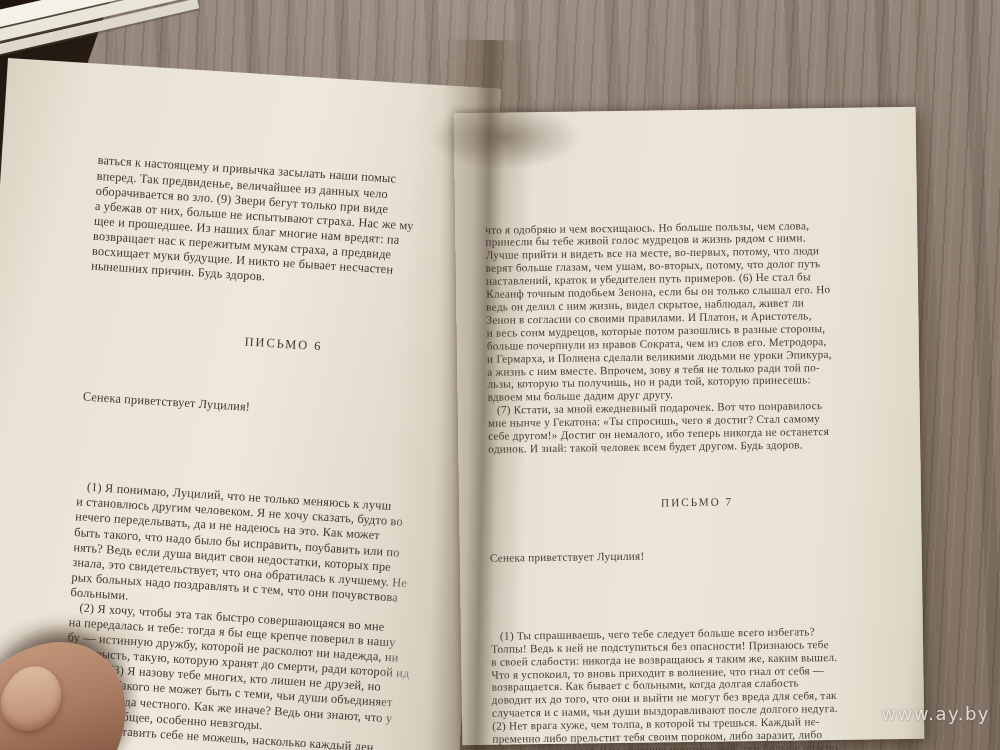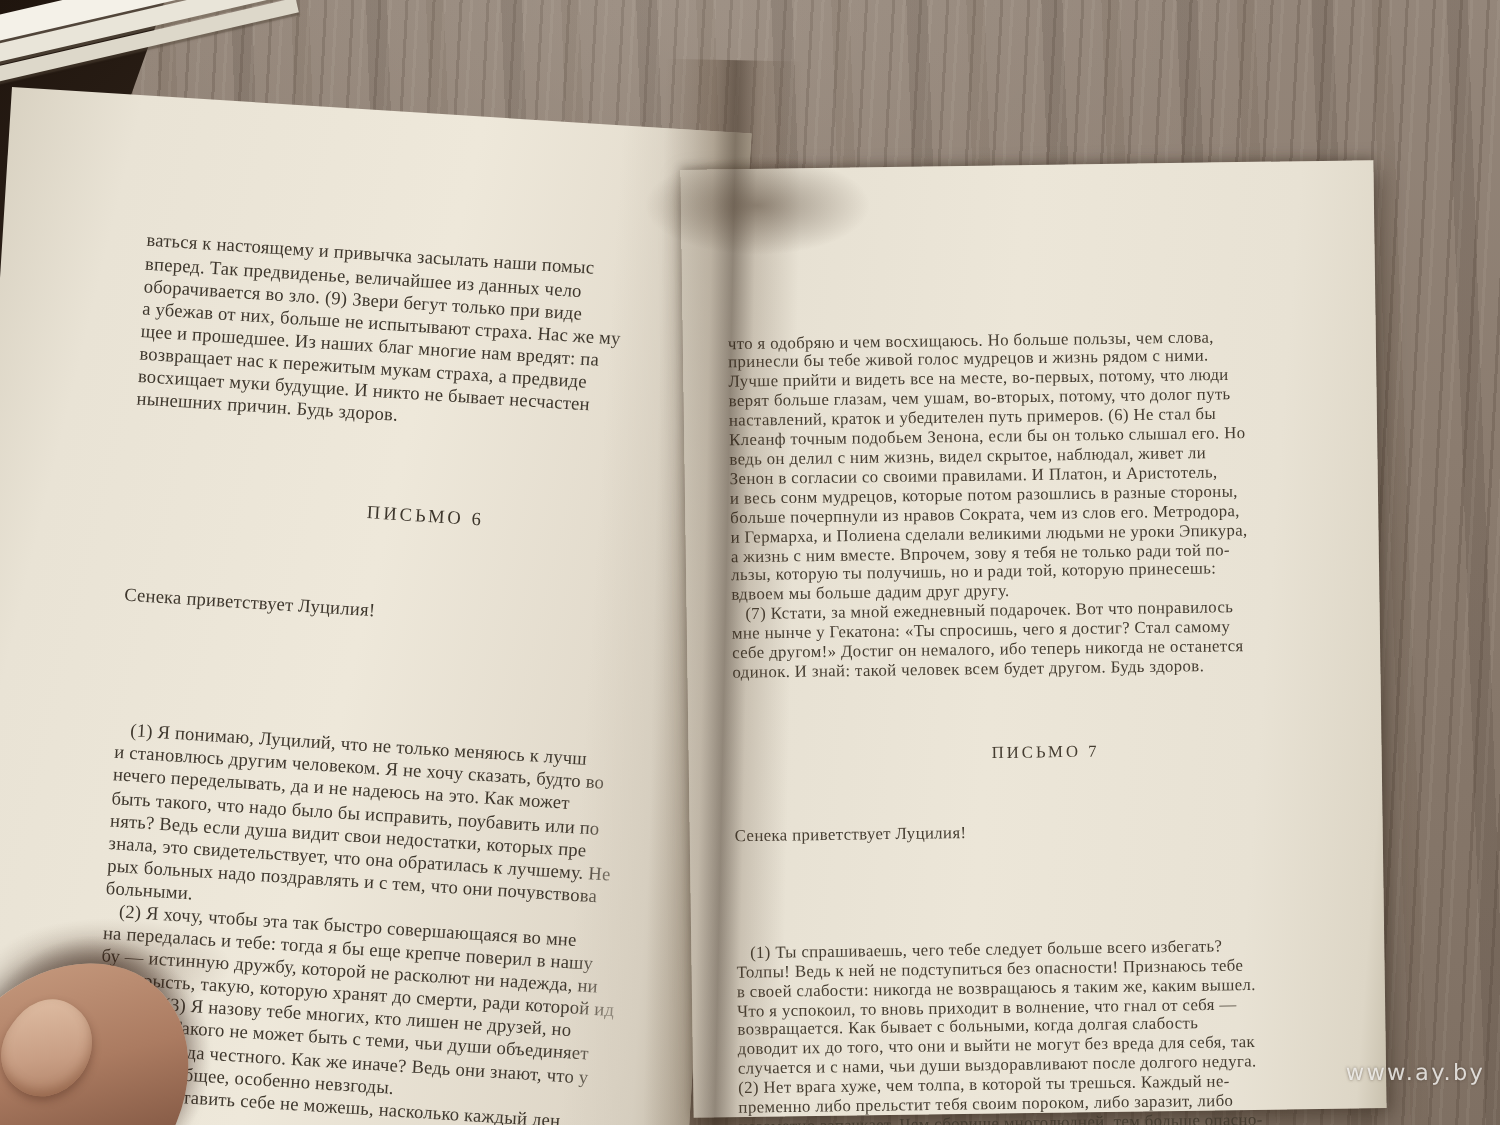--- a/index.html
+++ b/index.html
@@ -113,21 +113,21 @@
     box-shadow:inset -3px -3px 7px rgba(120,70,45,.45), 2px 2px 6px rgba(60,30,18,.35);
   }
   .thumb-pageshadow {
     position:absolute; left:-6px; top:612px; width:160px; height:64px;
     background:radial-gradient(closest-side, rgba(92,66,46,.32), rgba(92,66,46,0));
   }
 
   
   .watermark {
     position:absolute; right:10px; bottom:26px; z-index:6;
-    font-family:"DejaVu Sans", sans-serif; font-size:15px; letter-spacing:1.5px;
+    font-family:"DejaVu Sans", sans-serif; font-size:18px; letter-spacing:1.5px;
     color:rgba(248,247,244,.82); text-shadow:0 0 2px rgba(70,58,48,.65);
   }
 </style>
 </head>
 <body>
 
 <div class="scene">
 
   <div class="floor"></div>
   <div class="floor-shade-br"></div>

